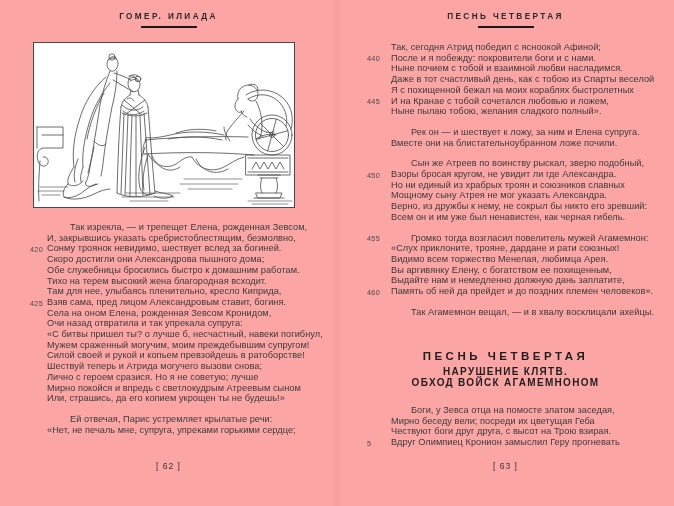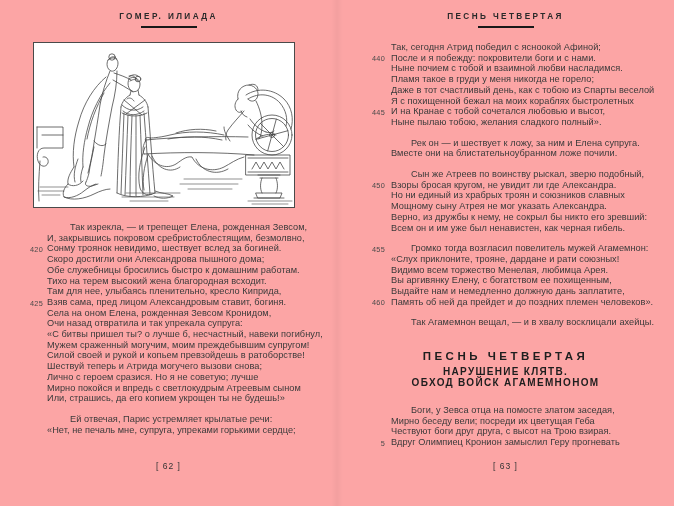--- a/index.html
+++ b/index.html
@@ -26,21 +26,21 @@
   .verse{position:absolute;font-size:9.2px;line-height:10.7px;letter-spacing:0.05px;color:#3a3a3a;}
   .verse-left{left:30px;top:222px;width:312px;}
   .verse-right-top{left:30px;top:42px;width:305px;}
   .verse-right-bottom{left:30px;top:405px;width:305px;}
   .vline{position:relative;white-space:nowrap;}
   .page-left .vline{padding-left:17px;}
   .page-left .vline.indent{padding-left:40px;}
   .page-right .vline{padding-left:24px;}
   .page-right .vline.indent{padding-left:44px;}
   .vline.gap{margin-top:10px;}
-  .lnum{position:absolute;left:0;top:1.6px;font-size:7.3px;color:#4a4a4a;text-align:right;letter-spacing:0.3px;}
+  .lnum{position:absolute;left:0;top:1.6px;font-size:7.3px;color:#4a4a4a;letter-spacing:0.3px;}
   .page-left .lnum{width:12px;}
   .page-right .lnum{width:18px;}
   .canto-heading{position:absolute;top:350px;left:0;width:100%;text-align:center;color:#1e1e1e;}
   .canto-title{font-size:11.5px;font-weight:bold;letter-spacing:3.5px;white-space:nowrap;}
   .canto-subtitle{margin-top:5px;font-size:10px;font-weight:bold;letter-spacing:1.3px;line-height:10.5px;}
   .page-number{position:absolute;top:461px;left:0;width:100%;text-align:center;
     font-size:8.5px;letter-spacing:1px;color:#333;}
 </style>
 </head>
 <body>
@@ -151,21 +151,21 @@
           <path d="M92,150 L146,150 M88,154 L140,154 M96,158 L134,158" stroke-width="0.6"></path>
           <path d="M150,136 L208,136 M146,141 L204,141 M154,146 L198,146" stroke-width="0.6"></path>
           <path d="M214,158 L258,158 M218,161 L254,161" stroke-width="0.6"></path>
           <path d="M6,144 L34,144 M4,148 L30,148 M8,152 L26,152" stroke-width="0.6"></path>
         </g>
       </svg>
     </div>
 
     <div class="verse verse-left">
         <div class="vline indent"><span class="lnum"></span><span>Так изрекла, — и трепещет Елена, рожденная Зевсом,</span></div>
-        <div class="vline"><span class="lnum"></span><span>И, закрывшись покровом сребристоблестящим, безмолвно,</span></div>
+        <div class="vline"><span class="lnum"></span><span>И, закрывшись указать сребристоблестящим, безмолвно,</span></div>
         <div class="vline"><span class="lnum">420</span><span>Сонму троянок невидимо, шествует вслед за богиней.</span></div>
         <div class="vline"><span class="lnum"></span><span>Скоро достигли они Александрова пышного дома;</span></div>
         <div class="vline"><span class="lnum"></span><span>Обе служебницы бросились быстро к домашним работам.</span></div>
         <div class="vline"><span class="lnum"></span><span>Тихо на терем высокий жена благородная всходит.</span></div>
         <div class="vline"><span class="lnum"></span><span>Там для нее, улыбаясь пленительно, кресло Киприда,</span></div>
         <div class="vline"><span class="lnum">425</span><span>Взяв сама, пред лицом Александровым ставит, богиня.</span></div>
         <div class="vline"><span class="lnum"></span><span>Села на оном Елена, рожденная Зевсом Кронидом,</span></div>
         <div class="vline"><span class="lnum"></span><span>Очи назад отвратила и так упрекала супруга:</span></div>
         <div class="vline"><span class="lnum"></span><span>«С битвы пришел ты? о лучше б, несчастный, навеки погибнул,</span></div>
         <div class="vline"><span class="lnum"></span><span>Мужем сраженный могучим, моим преждебывшим супругом!</span></div>
@@ -182,24 +182,23 @@
   </div>
 
   <div class="page page-right">
     <div class="running-head">ПЕСНЬ ЧЕТВЕРТАЯ</div>
     <div class="head-rule"></div>
 
     <div class="verse verse-right-top">
         <div class="vline"><span class="lnum"></span><span>Так, сегодня Атрид победил с ясноокой Афиной;</span></div>
         <div class="vline"><span class="lnum">440</span><span>После и я побежду: покровители боги и с нами.</span></div>
         <div class="vline"><span class="lnum"></span><span>Ныне почием с тобой и взаимной любви насладимся.</span></div>
-        <div class="vline"><span class="lnum"></span><span>Пламя такое в груди у меня никогда не горело;</span></div>
         <div class="vline"><span class="lnum"></span><span>Даже в тот счастливый день, как с тобою из Спарты веселой</span></div>
         <div class="vline"><span class="lnum"></span><span>Я с похищенной бежал на моих кораблях быстролетных</span></div>
-        <div class="vline"><span class="lnum">445</span><span>И на Кранае с тобой сочетался любовью и высот,</span></div>
+        <div class="vline"><span class="lnum">445</span><span>И на Кранае с тобой сочетался любовью и ложем,</span></div>
         <div class="vline"><span class="lnum"></span><span>Ныне пылаю тобою, желания сладкого полный».</span></div>
         <div class="vline indent gap"><span class="lnum"></span><span>Рек он — и шествует к ложу, за ним и Елена супруга.</span></div>
         <div class="vline"><span class="lnum"></span><span>Вместе они на блистательноубранном ложе почили.</span></div>
         <div class="vline indent gap"><span class="lnum"></span><span>Сын же Атреев по воинству рыскал, зверю подобный,</span></div>
         <div class="vline"><span class="lnum">450</span><span>Взоры бросая кругом, не увидит ли где Александра.</span></div>
         <div class="vline"><span class="lnum"></span><span>Но ни единый из храбрых троян и союзников славных</span></div>
         <div class="vline"><span class="lnum"></span><span>Мощному сыну Атрея не мог указать Александра.</span></div>
         <div class="vline"><span class="lnum"></span><span>Верно, из дружбы к нему, не сокрыл бы никто его зревший:</span></div>
         <div class="vline"><span class="lnum"></span><span>Всем он и им уже был ненавистен, как черная гибель.</span></div>
         <div class="vline indent gap"><span class="lnum">455</span><span>Громко тогда возгласил повелитель мужей Агамемнон:</span></div>

